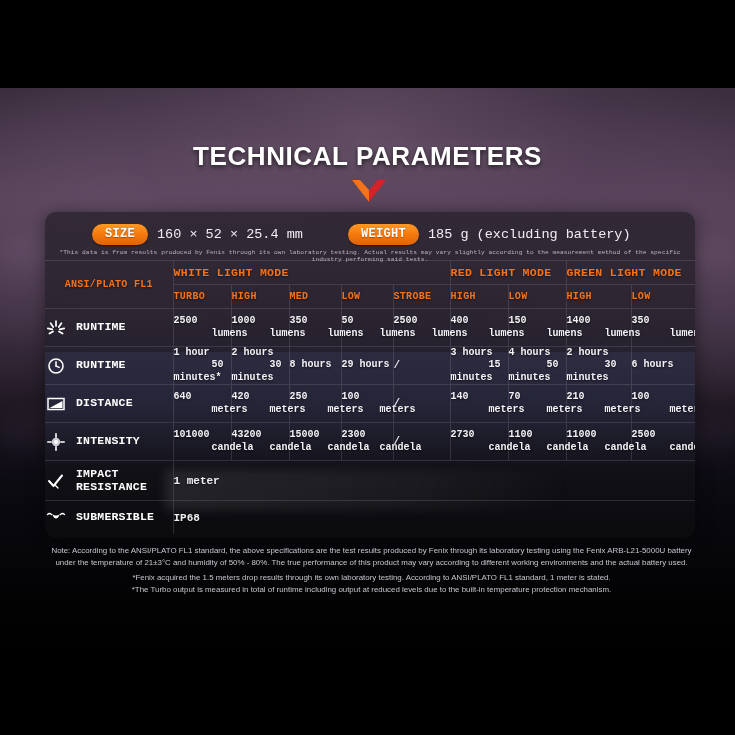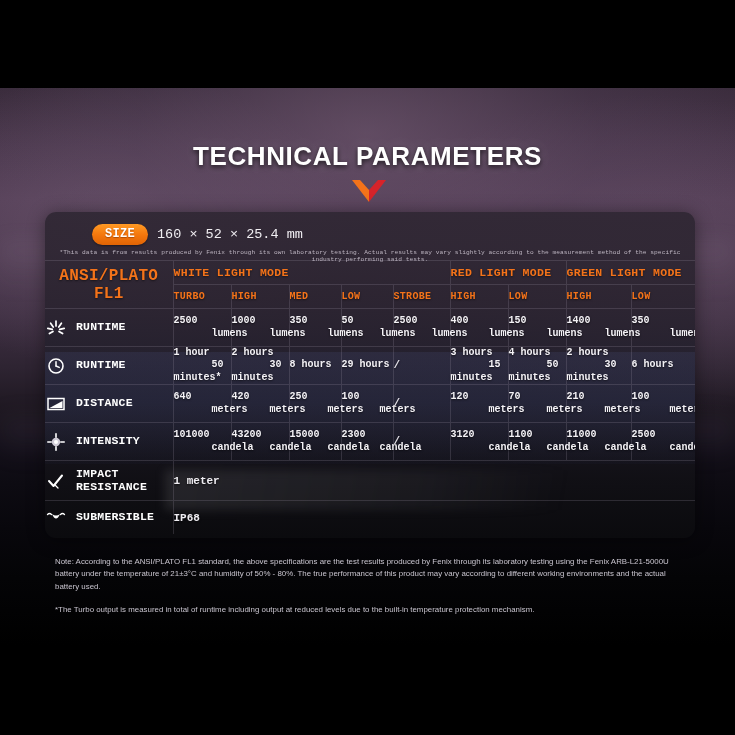--- a/index.html
+++ b/index.html
@@ -195,21 +195,21 @@
     font-size: 11px;
     letter-spacing: 0.3px;
     text-shadow: 0 1px 2px rgba(0,0,0,0.5);
   }
   .grp-hdr { height: 23px; font-size: 11.5px; }
   .sub-hdr { height: 23px; font-size: 10px; }
 
   .vline { border-left: 1px solid rgba(160,150,170,0.22); }
 
   #ansi-cell {
-    font-size: 16px;
+    font-size: 10px;
     color: #f4731a;
     text-align: center;
     text-shadow: 0 1px 2px rgba(0,0,0,0.5);
   }
 
   .rowlabel {
     text-align: left;
     color: #ffffff;
     font-size: 11.5px;
     letter-spacing: 0.2px;
@@ -253,21 +253,21 @@
   #notes {
     position: absolute;
     left: 44px;
     top: 545px;
     width: 655px;
     z-index: 20;
     color: #c9c5cf;
     font-size: 7.9px;
     line-height: 1.55;
   }
-  #notes p { margin: 11px; }
+  #notes p { margin: 0; text-align: center; }
   #notes .gap { margin-top: 2px; }
 </style>
 </head>
 <body>
 
 <div id="stage">
 
   <div id="backdrop">
     <div class="haze"></div>
     <div class="horizon"></div>
@@ -280,20 +280,23 @@
     <polygon points="34,0 17,22 17,10 26,0" fill="#d6232a"></polygon>
   </svg>
 
   <div id="card">
     <div class="sheen-blue"></div>
     <div class="sheen-grey"></div>
 
     <div id="spec-strip">
       <span id="size-group">
         <span class="pill">SIZE</span><span class="spec-val">160 × 52 ×  25.4 mm</span>
+      </span>
+      <span id="weight-group">
+        <span class="pill">WEIGHT</span><span class="spec-val">185 g (excluding battery)</span>
       </span>
       <div id="disclaimer">*This data is from results produced by Fenix through its own laboratory testing. Actual results may vary slightly according to the measurement method of the specific industry performing said tests.</div>
     </div>
 
     <table class="spec">
       <colgroup>
         <col style="width:128px">
         <col style="width:58px">
           <col style="width:58px">
           <col style="width:52px">
@@ -436,21 +439,21 @@
         <td class="vline">
               <div class="cellval"><span>250</span><br><span class="u">meters</span></div>
             </td>
         <td class="vline">
               <div class="cellval"><span>100</span><br><span class="u">meters</span></div>
             </td>
         <td class="vline">
               <div class="cellval dash">/</div>
             </td>
         <td class="vline">
-              <div class="cellval"><span>120</span><br><span class="u">meters</span></div>
+              <div class="cellval"><span>140</span><br><span class="u">meters</span></div>
             </td>
         <td class="vline">
               <div class="cellval"><span>70</span><br><span class="u">meters</span></div>
             </td>
         <td class="vline">
               <div class="cellval"><span>210</span><br><span class="u">meters</span></div>
             </td>
         <td class="vline">
               <div class="cellval"><span>100</span><br><span class="u">meters</span></div>
             </td>
@@ -483,21 +486,21 @@
         <td class="vline">
               <div class="cellval"><span>15000</span><br><span class="u">candela</span></div>
             </td>
         <td class="vline">
               <div class="cellval"><span>2300</span><br><span class="u">candela</span></div>
             </td>
         <td class="vline">
               <div class="cellval dash">/</div>
             </td>
         <td class="vline">
-              <div class="cellval"><span>3120</span><br><span class="u">candela</span></div>
+              <div class="cellval"><span>2730</span><br><span class="u">candela</span></div>
             </td>
         <td class="vline">
               <div class="cellval"><span>1100</span><br><span class="u">candela</span></div>
             </td>
         <td class="vline">
               <div class="cellval"><span>11000</span><br><span class="u">candela</span></div>
             </td>
         <td class="vline">
               <div class="cellval"><span>2500</span><br><span class="u">candela</span></div>
             </td>
@@ -534,18 +537,19 @@
           </span>
         </td>
         <td class="vline wide-val" colspan="9">IP68</td>
       </tr>
     </tbody>
       </table>
   </div>
 
   <div id="notes">
     <p>Note: According to the ANSI/PLATO FL1 standard, the above specifications are the test results produced by Fenix through its laboratory testing using the Fenix ARB-L21-5000U battery under the temperature of 21±3°C and humidity of 50% - 80%. The true performance of this product may vary according to different working environments and the actual battery used.</p>
+    <p class="gap">*Fenix acquired the 1.5 meters drop results through its own laboratory testing. According to ANSI/PLATO FL1 standard, 1 meter is stated.</p>
     <p>*The Turbo output is measured in total of runtime including output at reduced levels due to the built-in temperature protection mechanism.</p>
   </div>
 
   <div class="letterbox" id="lb-top"></div>
   <div class="letterbox" id="lb-bottom"></div>
 </div>
 
 </body></html>

